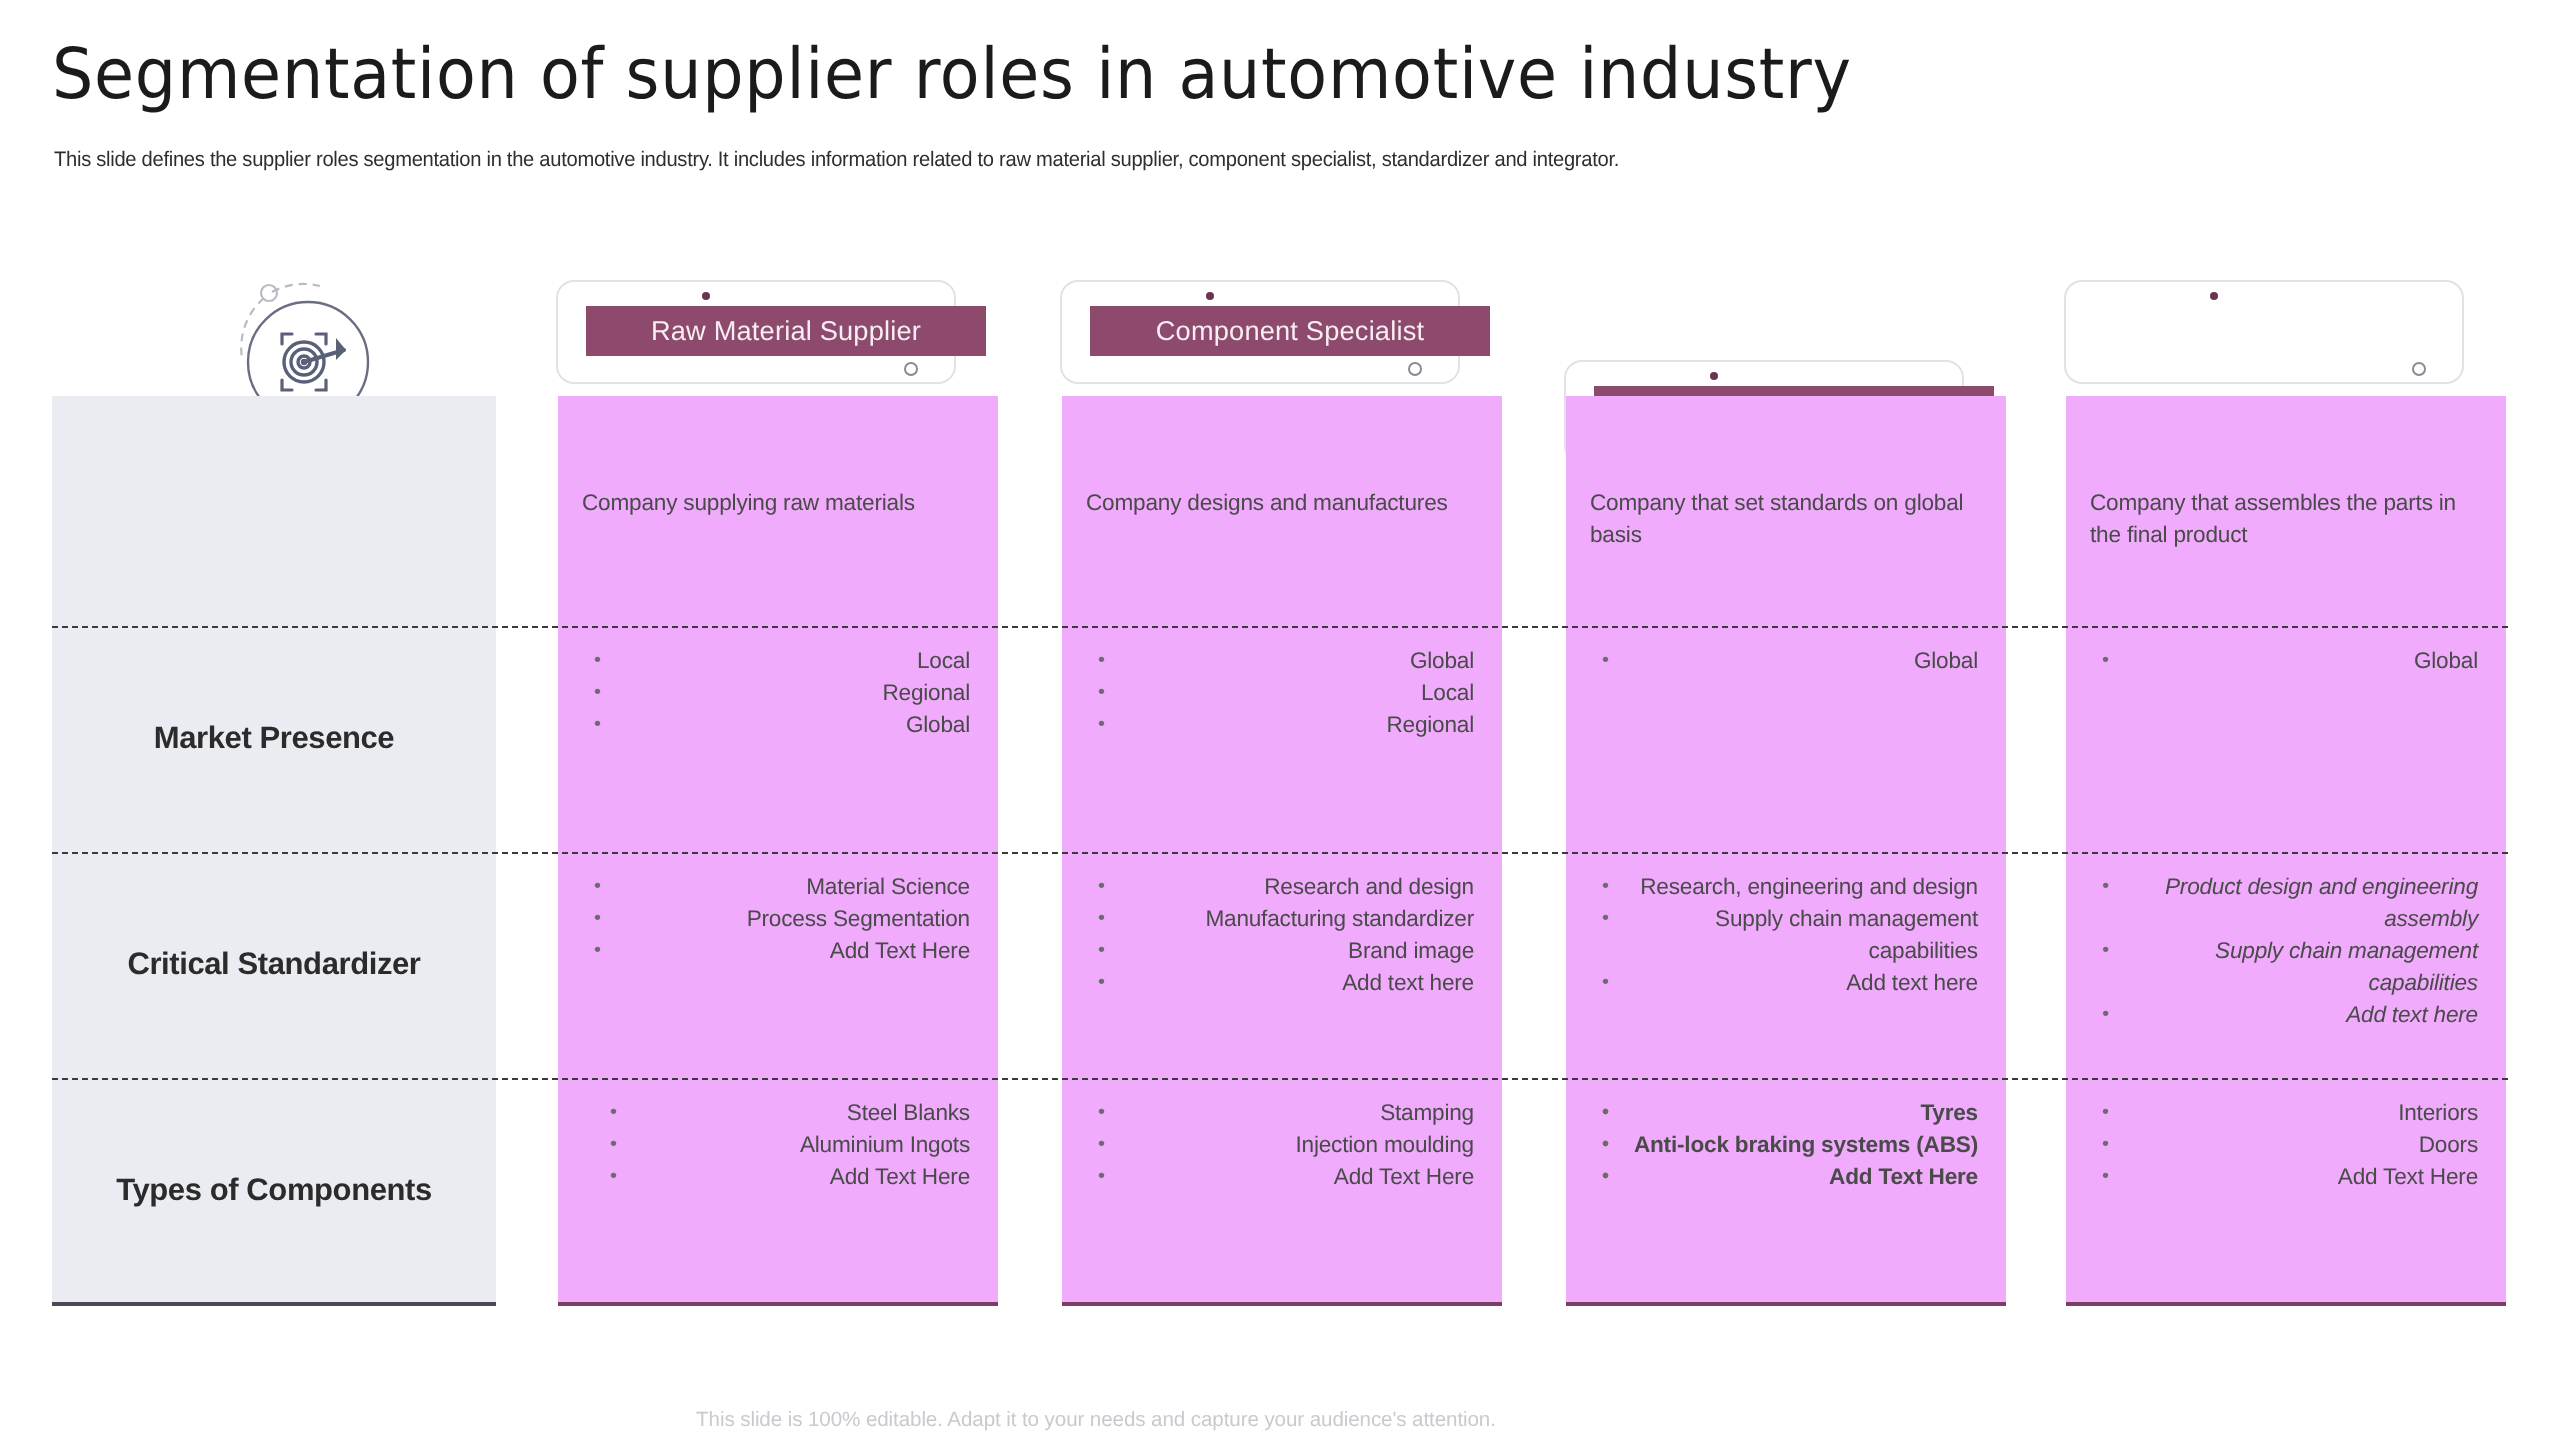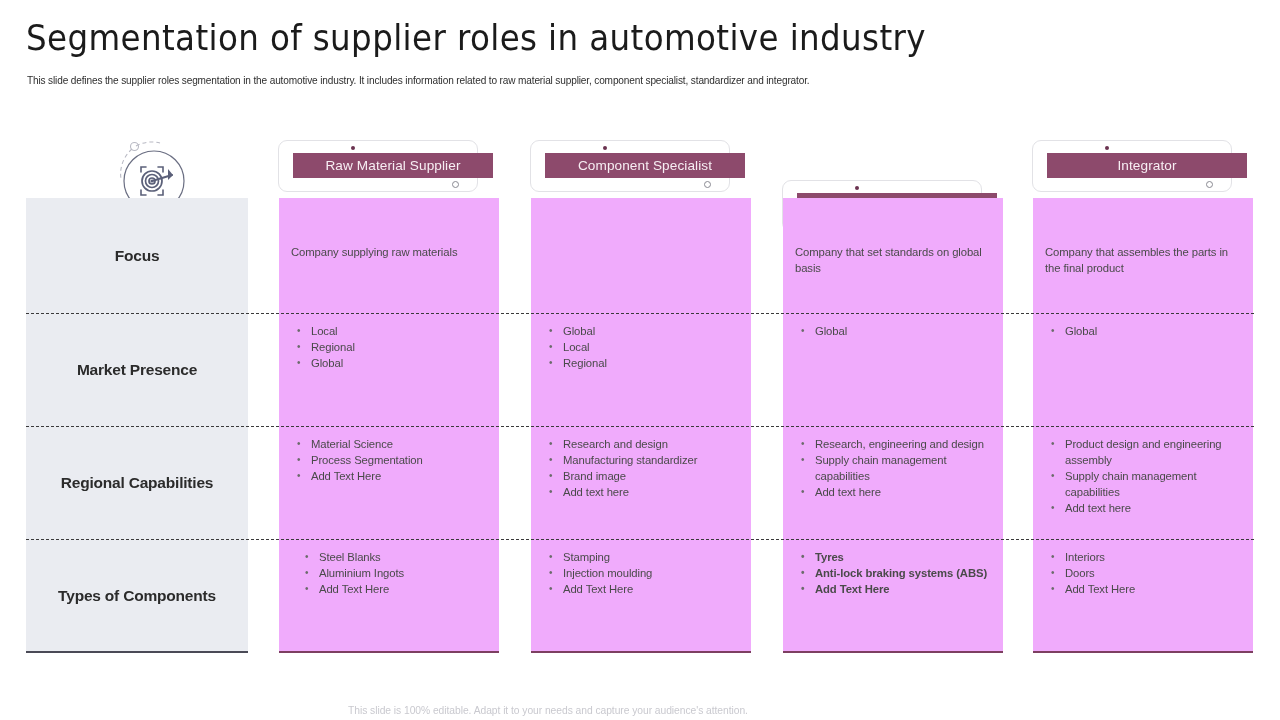--- a/index.html
+++ b/index.html
@@ -94,20 +94,21 @@
     font-size: 11.3px;
     color: #4a4a4a;
     line-height: 16px;
   }
   .content-cell.top-pad { padding-top: 46px; }
   .cell-text { letter-spacing: -0.1px; }
   ul.bullets {
     margin: 0;
     padding: 0;
     list-style: none;
+    text-align: right;
   }
   ul.bullets li {
     position: relative;
     padding-left: 20px;
     margin-bottom: 0px;
     letter-spacing: -0.1px;
   }
   ul.bullets li:before {
     content: "\2022";
     position: absolute;
@@ -232,28 +233,26 @@
     <div class="badge-bar">Component  Specialist</div>
     <div class="badge-ring"></div>
   </div>
   <div class="badge-card" style="left:756px;margin-top:40px;">
     <div class="badge-dot"></div>
     <div class="badge-bar">Standardizer</div>
     <div class="badge-ring"></div>
   </div>
   <div class="badge-card" style="left:1006px;">
     <div class="badge-dot"></div>
-    <div class="badge-bar">Integrator</div>
     <div class="badge-ring"></div>
   </div>
 
   <div class="label-col">
-    <div class="label-cell" style="top:0px;height:115px;">Focus</div>
     <div class="label-cell" style="top:115px;height:113px;">Market Presence</div>
-    <div class="label-cell" style="top:228px;height:113px;">Regional Capabilities</div>
+    <div class="label-cell" style="top:228px;height:113px;">Critical Standardizer</div>
     <div class="label-cell" style="top:341px;height:114px;">Types of Components</div>
   </div>
 
   <div class="content-col" style="left:253px;">
     <div class="content-cell top-pad" style="top:0px;height:115px;">
         <div class="cell-text">Company supplying raw materials</div>
       </div>
     <div class="content-cell" style="top:125px;height:103px;">
         <ul class="bullets">
           <li>Local</li>
@@ -271,20 +270,23 @@
     <div class="content-cell" style="top:351px;height:104px;padding-left:20px;">
         <ul class="bullets">
           <li>Steel Blanks</li>
           <li>Aluminium Ingots</li>
           <li>Add Text Here</li>
         </ul>
       </div>
   </div>
 
   <div class="content-col" style="left:505px;">
+    <div class="content-cell top-pad" style="top:0px;height:115px;">
+        <div class="cell-text">Company designs and manufactures</div>
+      </div>
     <div class="content-cell" style="top:125px;height:103px;">
         <ul class="bullets">
           <li>Global</li>
           <li>Local</li>
           <li>Regional</li>
         </ul>
       </div>
     <div class="content-cell" style="top:238px;height:103px;">
         <ul class="bullets">
           <li>Research and design</li>
@@ -329,21 +331,21 @@
 
   <div class="content-col" style="left:1007px;">
     <div class="content-cell top-pad" style="top:0px;height:115px;">
         <div class="cell-text">Company that assembles the parts in the final product</div>
       </div>
     <div class="content-cell" style="top:125px;height:103px;">
         <ul class="bullets">
           <li>Global</li>
         </ul>
       </div>
-    <div class="content-cell" style="top:238px;height:103px;">
+    <div class="content-cell" style="top:238px;height:103px;font-style:italic;">
         <ul class="bullets">
           <li>Product design and engineering  assembly</li>
           <li>Supply chain management capabilities</li>
           <li>Add text here</li>
         </ul>
       </div>
     <div class="content-cell" style="top:351px;height:104px;">
         <ul class="bullets">
           <li>Interiors</li>
           <li>Doors</li>

